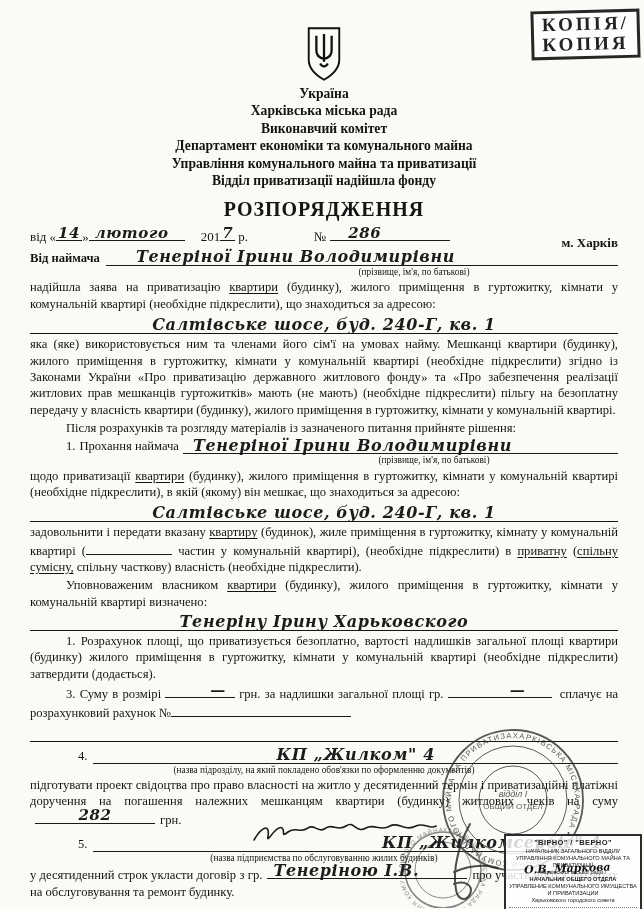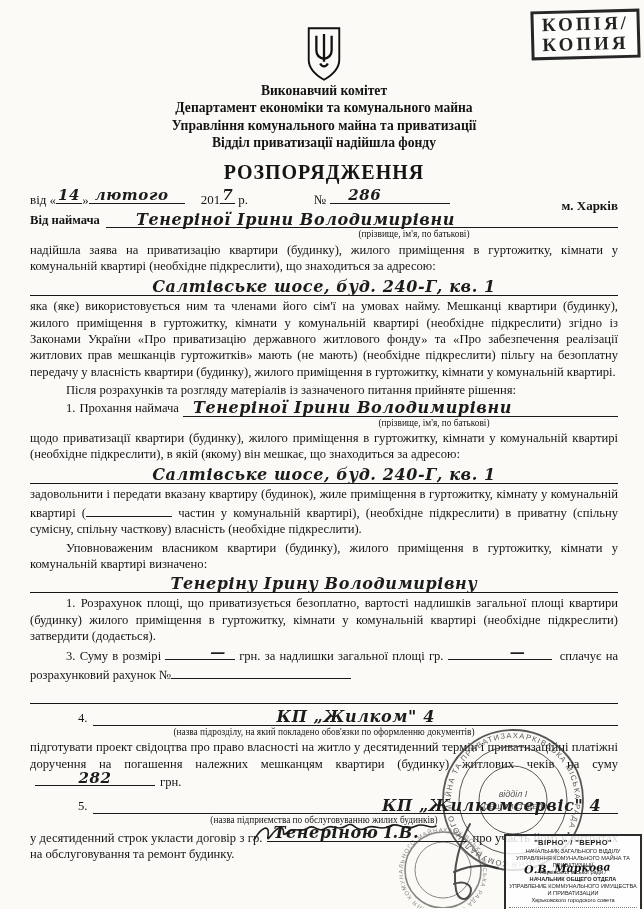--- a/index.html
+++ b/index.html
@@ -29,21 +29,21 @@
   .hw-big{font-size:16px;}
   
   .blank{display:inline-block;border-bottom:1.3px solid #1a1a1a;height:13px;position:relative;vertical-align:baseline;}
   .hw-fill{position:absolute;left:6px;bottom:-3px;}
   .hw-center{left:50%;transform:translateX(-50%);}
   .write-line{border-bottom:1.3px solid #151515;text-align:center;height:19px;position:relative;margin-top:1px;}
   .write-line .hw{position:relative;top:1px;}
   .caption{text-align:center;font-size:9.3px;line-height:1.1;margin:1px 0 2px 0;}
   .just{text-align:justify;}
   .ind{text-indent:36px;}
-  .u{text-underline-offset:2px;}
+  .u{text-decoration:underline;text-underline-offset:2px;}
   .row{display:flex;align-items:flex-end;}
   .grow{flex:1 1 auto;}
   p{margin:2px 0;}
   
   .date-row{display:flex;align-items:baseline;margin:3px 0 2px 0;font-size:13px;}
   .city{margin-left:auto;font-size:13px;font-weight:bold;align-self:flex-end;position:relative;top:6px;}
   
   .seals{position:absolute;left:385px;top:712px;width:235px;height:196px;pointer-events:none;opacity:.78;}
   .sig-item6{position:absolute;left:250px;top:816px;pointer-events:none;}
   .sig-flourish{position:absolute;left:420px;top:820px;pointer-events:none;}
@@ -71,20 +71,22 @@
   </div>
 
   <div class="emblem-wrap">
     <svg width="42" height="56" viewBox="0 0 44 58">
       <path d="M6 2 h32 v33 c0 11 -9 17 -16 21 c-7 -4 -16 -10 -16 -21 Z" fill="none" stroke="#111" stroke-width="2"></path>
       <path d="M14 10 v15 c0 6 3 8 8 9 c5 -1 8 -3 8 -9 v-15" stroke="#111" stroke-width="2.4" fill="none"></path>
       <path d="M22 8 v29 M18 39 c2 4 6 4 8 0" stroke="#111" stroke-width="2.4" fill="none"></path>
     </svg>
   </div>
 
+  <div class="hdr country">Україна</div>
+  <div class="hdr">Харківська міська рада</div>
   <div class="hdr">Виконавчий комітет</div>
   <div class="hdr">Департамент економіки та комунального майна</div>
   <div class="hdr">Управління комунального майна та приватизації</div>
   <div class="hdr">Відділ приватизації надійшла фонду</div>
 
   <div class="doc-title">РОЗПОРЯДЖЕННЯ</div>
 
   <div class="date-row">
     <span>від «</span>
     <span class="blank" style="width:26px">
@@ -133,21 +135,21 @@
 
   <p class="just" style="margin-top:0"><span>щодо приватизації </span><span class="u">квартири</span><span> (будинку), жилого приміщення в гуртожитку, кімнати у комунальній квартирі (необхідне підкреслити), в якій (якому) він мешкає, що знаходиться за адресою:</span></p>
   <div class="write-line">
     <span class="hw hw-big">Салтівське шосе, буд. 240-Г, кв. 1</span>
   </div>
 
   <p class="just"><span>задовольнити і передати вказану </span><span class="u">квартиру</span><span> (будинок), жиле приміщення в гуртожитку, кімнату у комунальній квартирі (</span><span class="blank" style="width:86px"></span><span> частин у комунальній квартирі), (необхідне підкреслити) в </span><span class="u">приватну</span><span> (</span><span class="u">спільну сумісну,</span><span> спільну часткову) власність (необхідне підкреслити).</span></p>
 
   <p class="just ind" style="margin-bottom:0"><span>Уповноваженим власником </span><span class="u">квартири</span><span> (будинку), жилого приміщення в гуртожитку, кімнати у комунальній квартирі визначено:</span></p>
   <div class="write-line">
-    <span class="hw hw-big">Тенеріну Ірину Володимирівну</span>
+    <span class="hw hw-big">Тенеріну Ірину Харьковского</span>
   </div>
 
   <p class="just ind">1. Розрахунок площі, що приватизується безоплатно, вартості надлишків загальної площі квартири (будинку) жилого приміщення в гуртожитку, кімнати у комунальній квартирі (необхідне підкреслити) затвердити (додається).</p>
 
   <p class="just ind" style="margin-bottom:0"><span>3. Суму в розмірі</span><span class="blank" style="width:70px;margin:0 4px"><span class="hw hw-fill hw-center">—</span></span><span>грн. за надлишки загальної площі гр.</span><span class="blank" style="width:104px;margin:0 4px"><span class="hw hw-fill hw-center">—</span></span> <span>сплачує на розрахунковий рахунок №</span><span class="blank" style="width:180px"></span></p>
   <div class="write-line"></div>
 
   <div class="row" style="margin-top:4px">
     <span style="margin-left:48px">4.</span>
     <span class="blank grow" style="height:17px;margin-left:6px">

